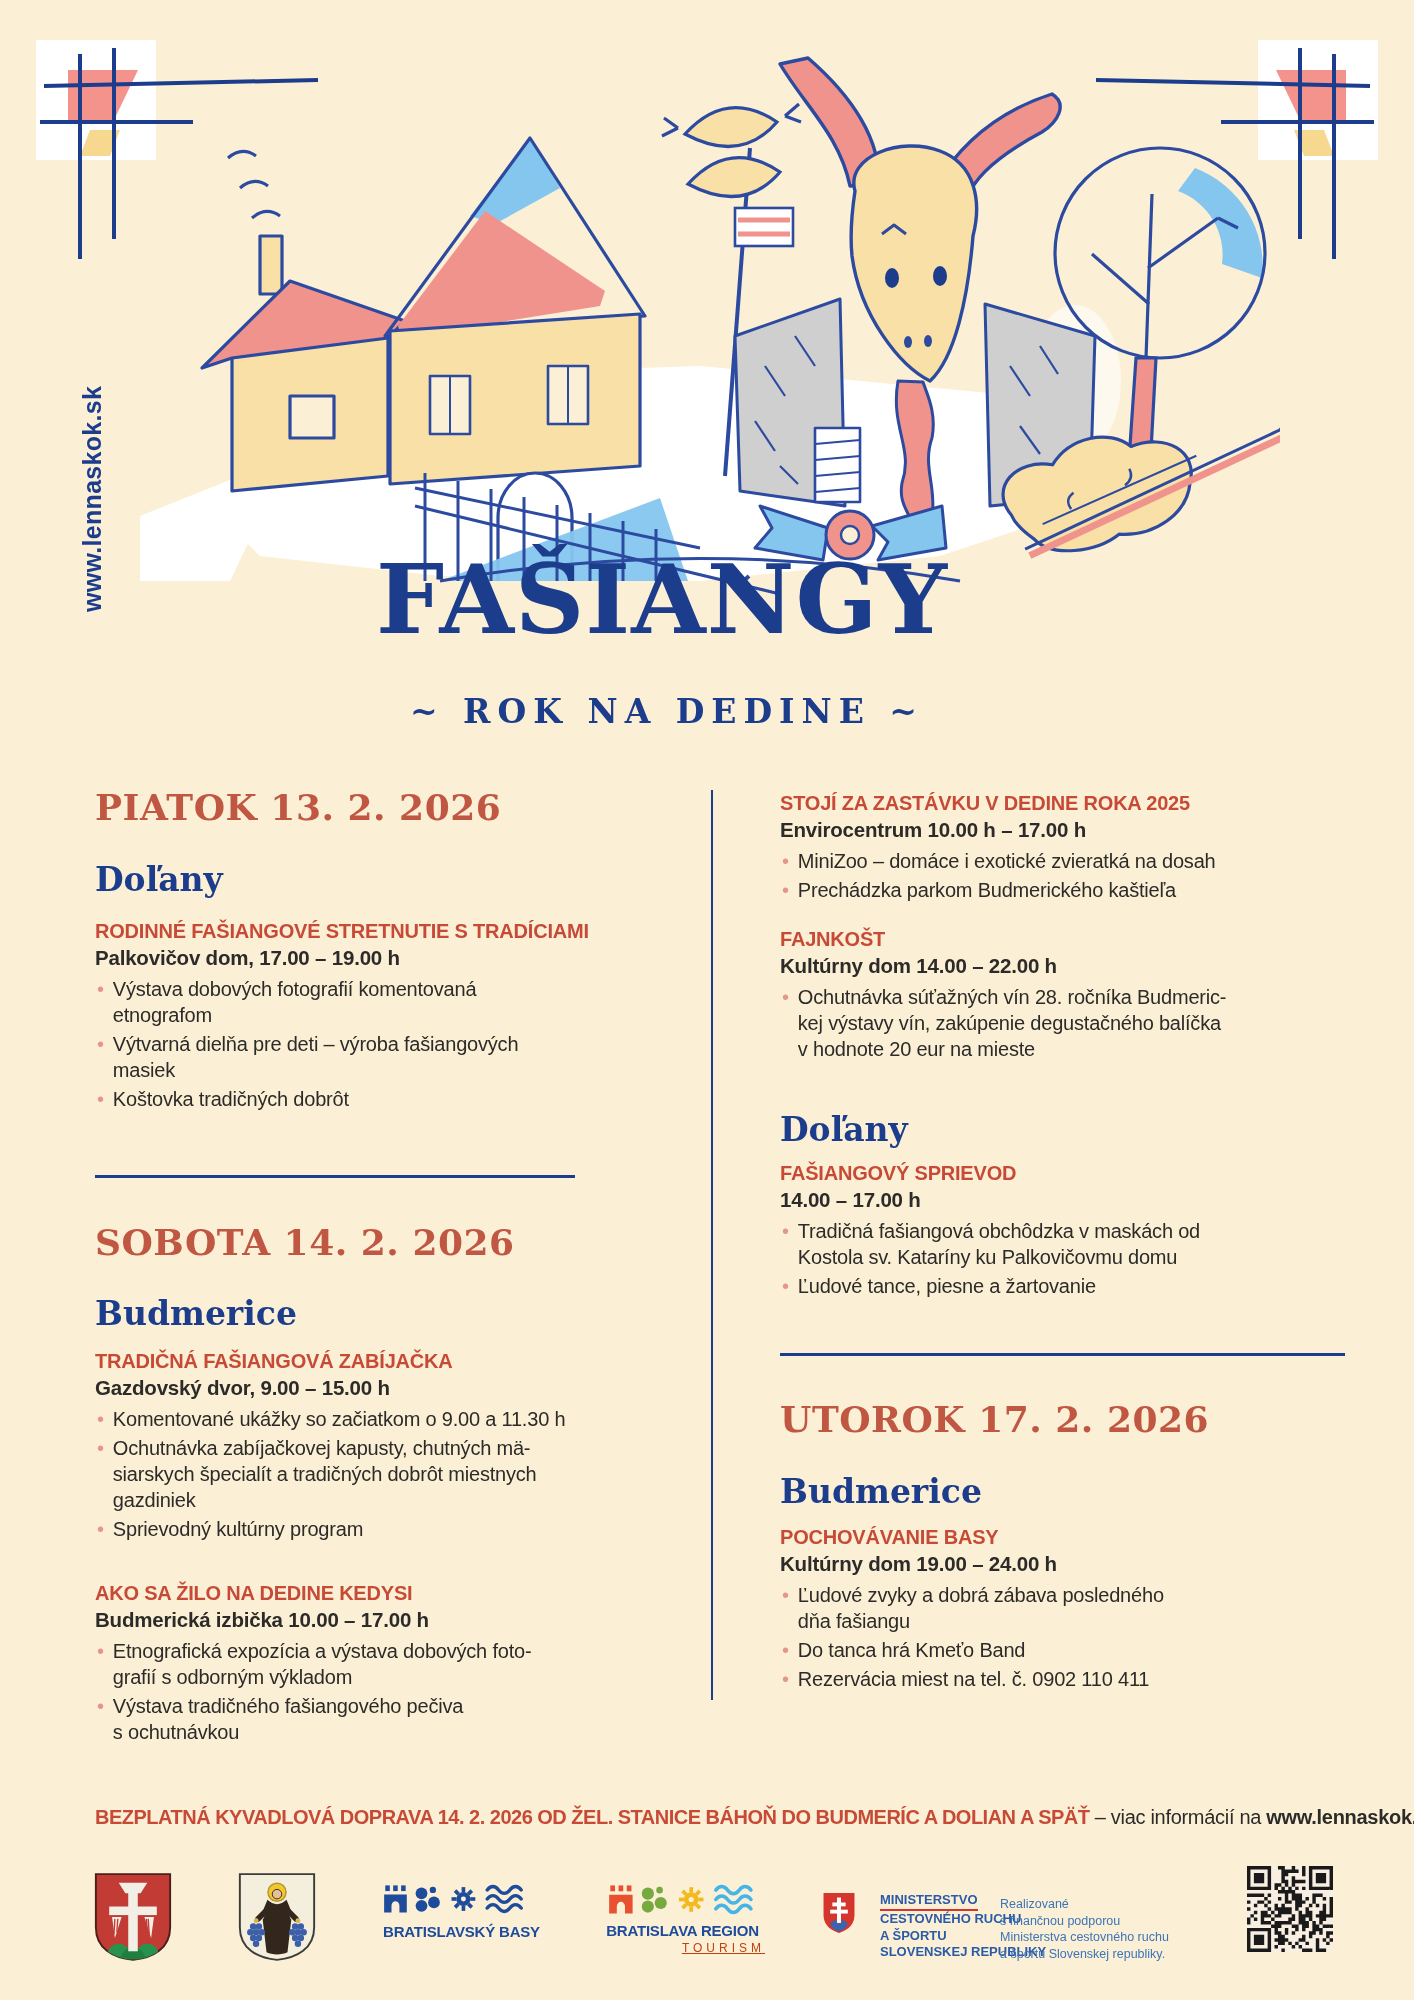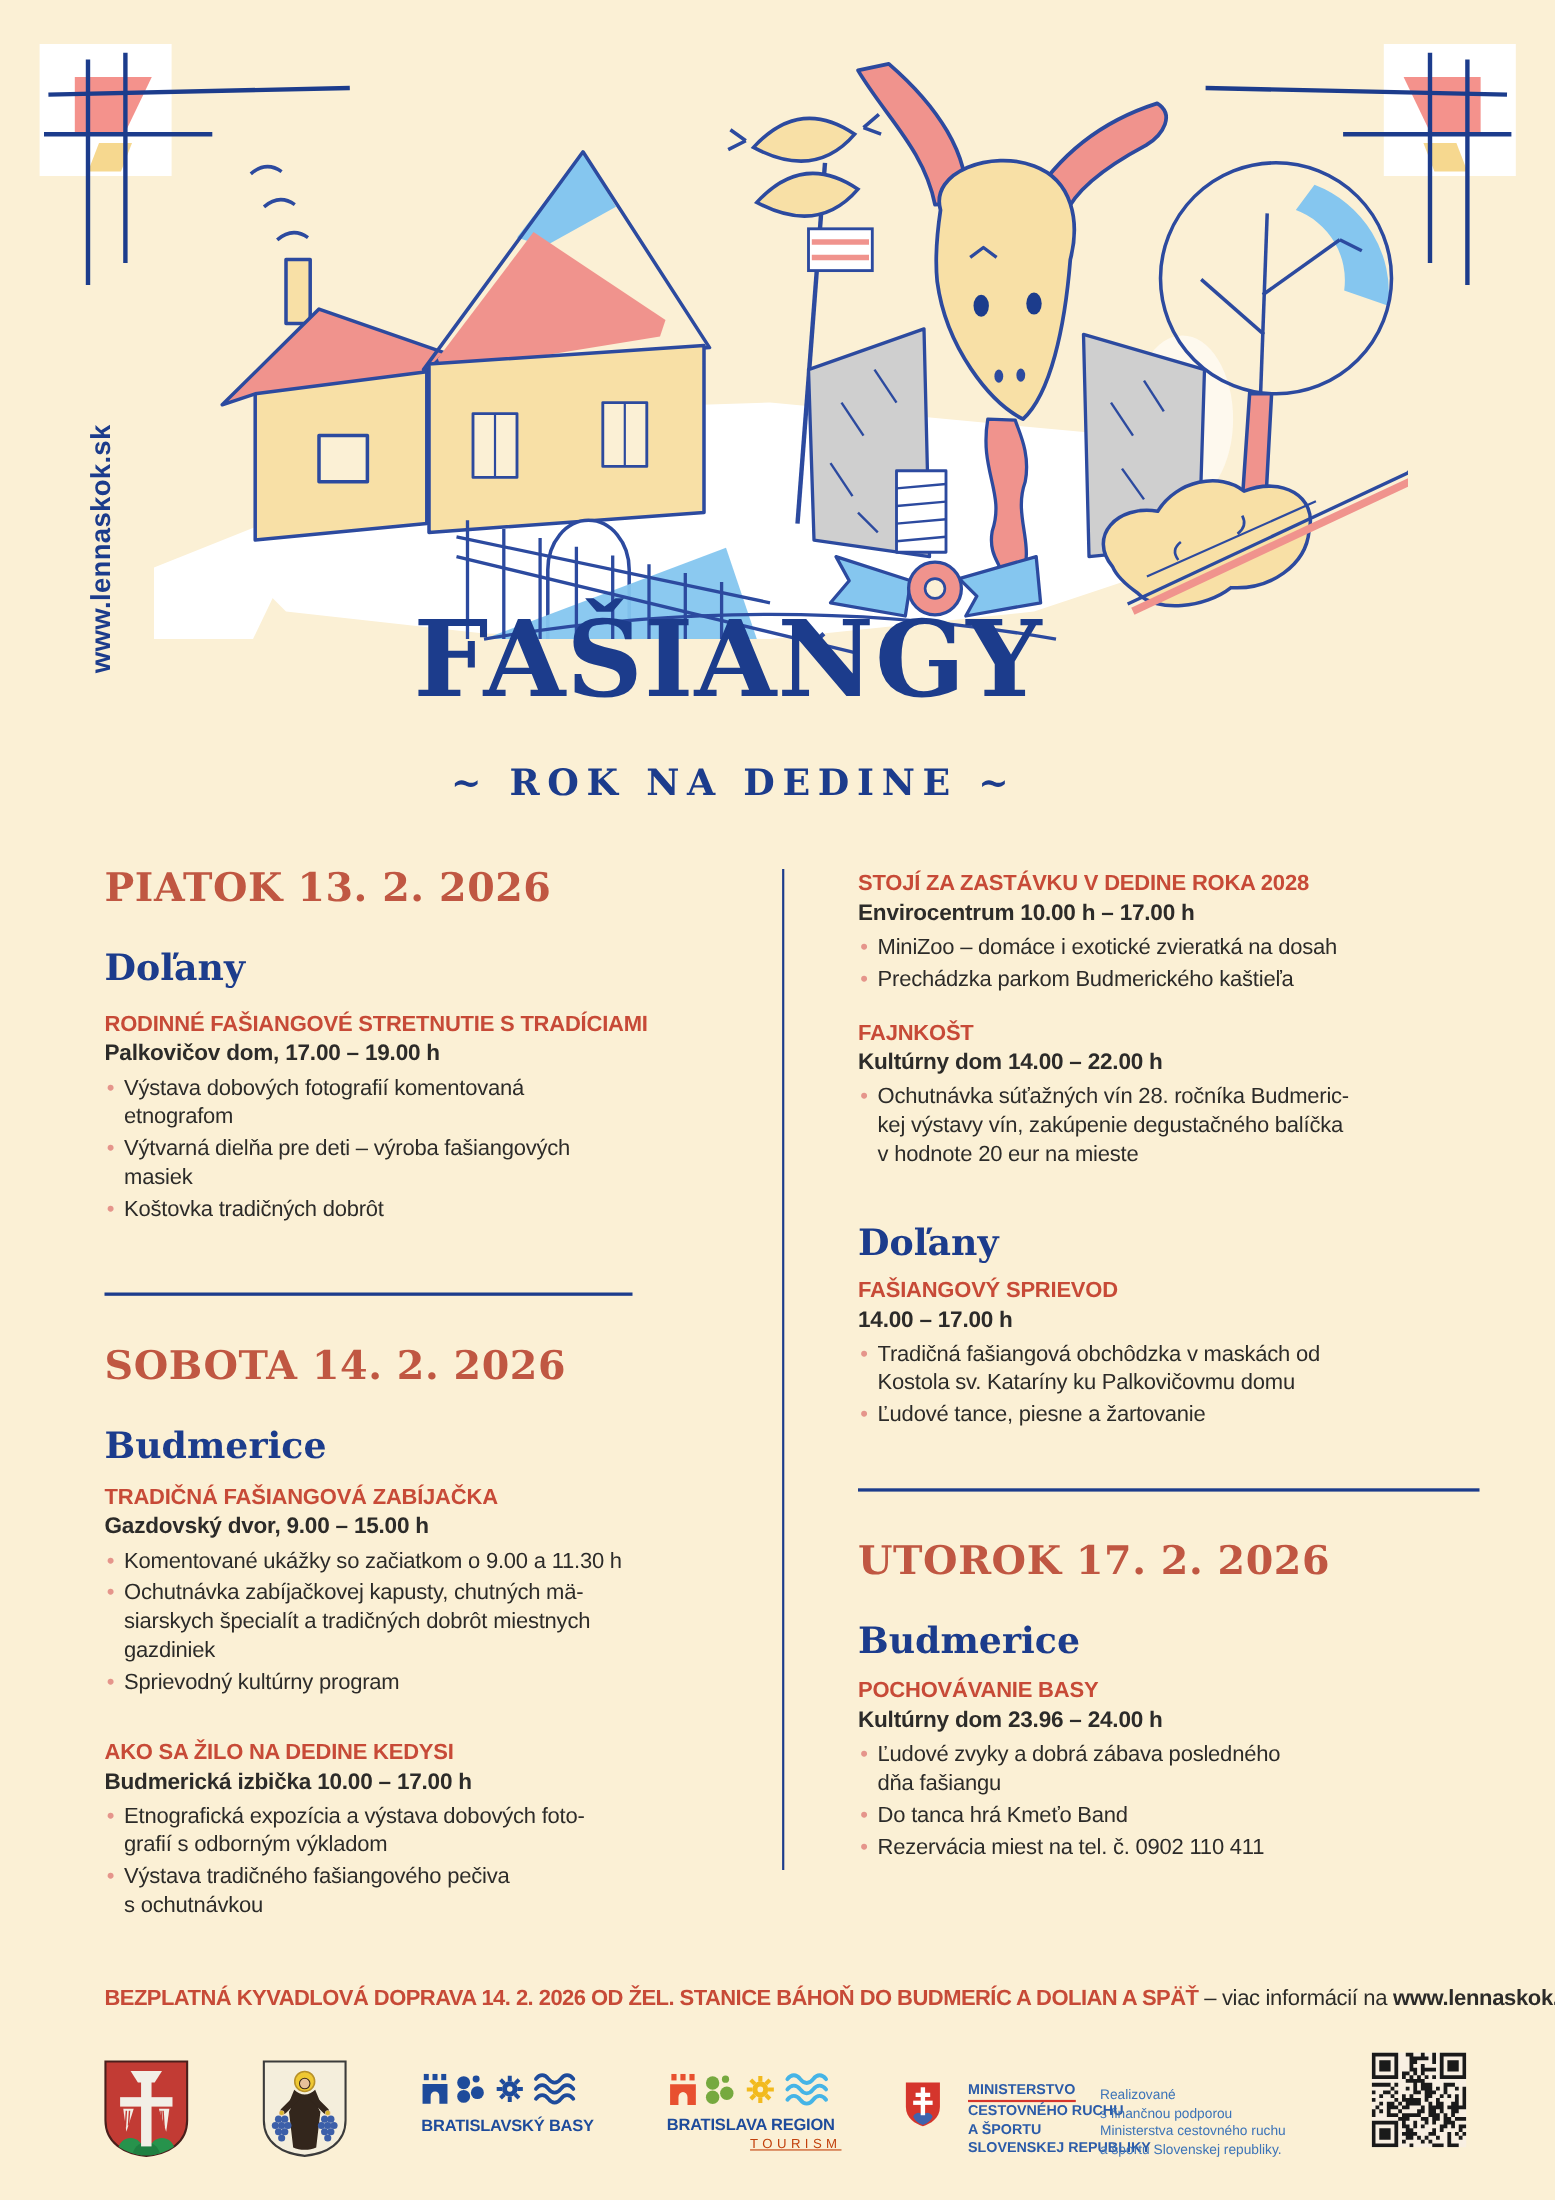--- a/index.html
+++ b/index.html
@@ -246,21 +246,21 @@
       <li>
           <span class="bullet-text">Výstava tradičného fašiangového pečiva
 s ochutnávkou</span>
         </li>
     </ul>
   </section>
 
   <div class="vr" style="left:711px;top:790px;height:910px"></div>
 
   <section class="event" style="left:780px;top:792px;width:580px">
-    <div class="event-title">STOJÍ ZA ZASTÁVKU V DEDINE ROKA 2028</div>
+    <div class="event-title">STOJÍ ZA ZASTÁVKU V DEDINE ROKA 2025</div>
     <div class="event-meta">Envirocentrum 10.00 h – 17.00 h</div>
     <ul class="bullets">
       <li>
           <span class="bullet-text">MiniZoo – domáce i exotické zvieratká na dosah</span>
         </li>
       <li>
           <span class="bullet-text">Prechádzka parkom Budmerického kaštieľa</span>
         </li>
     </ul>
   </section>
@@ -293,21 +293,21 @@
     </ul>
   </section>
 
   <div class="hr" style="left:780px;top:1353px;width:565px"></div>
 
   <h2 class="day-h" style="left:780px;top:1398px">UTOROK 17. 2. 2026</h2>
   <h3 class="place-h" style="left:780px;top:1472px">Budmerice</h3>
 
   <section class="event" style="left:780px;top:1526px;width:580px">
     <div class="event-title">POCHOVÁVANIE BASY</div>
-    <div class="event-meta">Kultúrny dom 23.96 – 24.00 h</div>
+    <div class="event-meta">Kultúrny dom 19.00 – 24.00 h</div>
     <ul class="bullets">
       <li>
           <span class="bullet-text">Ľudové zvyky a dobrá zábava posledného
 dňa fašiangu</span>
         </li>
       <li>
           <span class="bullet-text">Do tanca hrá Kmeťo Band</span>
         </li>
       <li>
           <span class="bullet-text">Rezervácia miest na tel. č. 0902 110 411</span>

